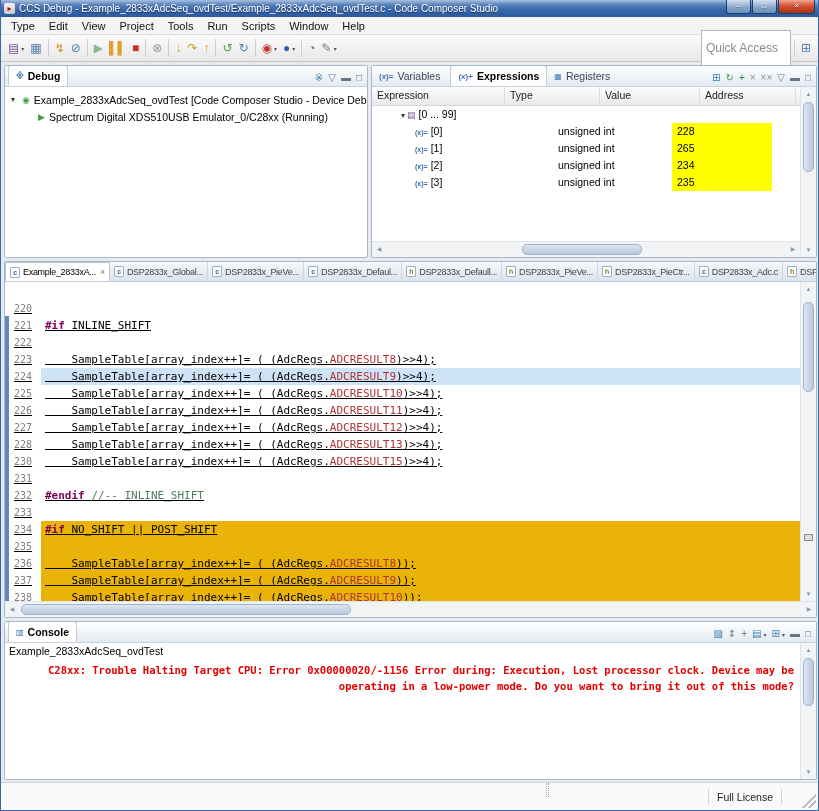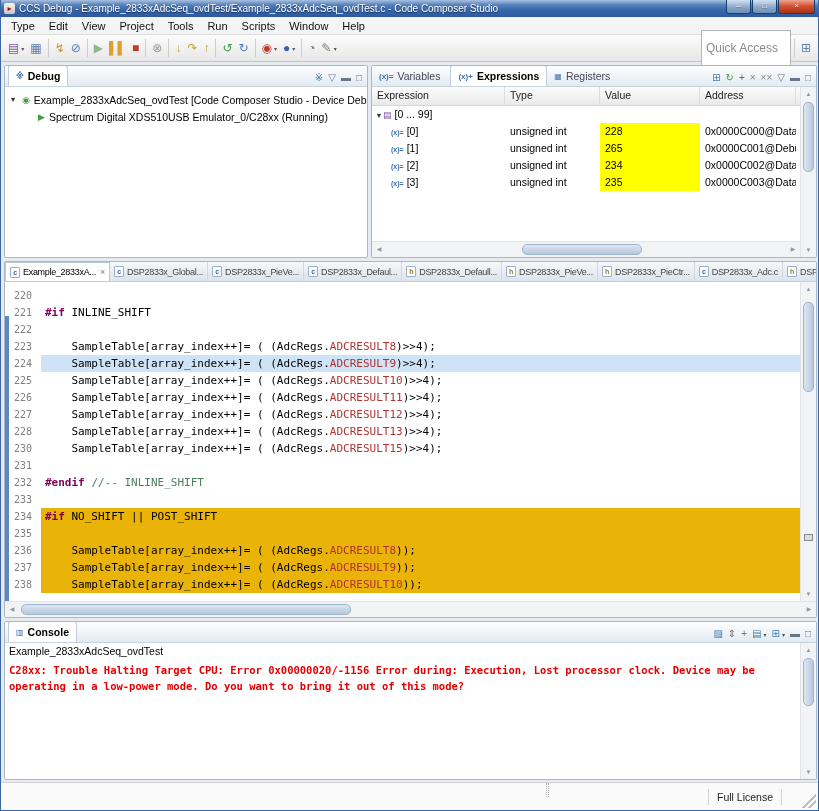--- a/index.html
+++ b/index.html
@@ -72,21 +72,21 @@
 
   
   .expr-body { flex: 1; display: flex; overflow: hidden; }
   .expr-main { flex: 1; display: flex; flex-direction: column; overflow: hidden; }
   .expr-head { display: flex; height: 19px; background: linear-gradient(#fdfdfd,#e9e9e9);
     border-bottom: 1px solid #d5d5d5; flex-shrink: 0; }
   .expr-col { padding: 2px 5px; border-right: 1px solid #ddd; font-size: 10.5px; color: #222;
     overflow: hidden; white-space: nowrap; flex-shrink: 0; }
   .expr-rows { flex: 1; overflow: hidden; font-size: 10.5px; }
   .expr-row { display: flex; height: 17px; align-items: center; }
-  .cell { padding: 0 5px; overflow: hidden; white-space: nowrap; height: 17px; line-height: 17px; flex-shrink: 0; }
+  .cell { padding: 0 5px; overflow: hidden; white-space: nowrap; height: 17px; line-height: 17px; flex-shrink: 0; margin-left: 24px; }
   .cell.value-hl { background: #ffff00; }
   .tw { font-size: 8px; color: #333; margin-right: 2px; }
   .arr-icon { color: #7e57a3; font-size: 9px; margin-right: 3px; }
   .var-icon { color: #3c6fae; font-size: 7px; font-weight: bold; margin: 0 3px 0 14px; }
 
   
   .vscroll { width: 16px; background: #f2f3f5; border-left: 1px solid #e0e3e7; position: relative; flex-shrink: 0; }
   .vthumb { position: absolute; left: 2px; width: 11px;
     background: linear-gradient(90deg,#dde6f1,#b7c8de); border: 1px solid #9fb4cd; border-radius: 5px; }
   .hscroll { height: 16px; background: #f2f3f5; border-top: 1px solid #e0e3e7; position: relative; flex-shrink: 0; }
@@ -107,38 +107,38 @@
   .etab.active { background: #fff; border: 1px solid #b9c6d4; border-bottom: none; color: #000; }
   .file-icon { width: 10px; height: 11px; margin-right: 3px; font-size: 7px; font-weight: bold;
     background: #fff; border: 1px solid #9ab0c6; border-radius: 1px;
     display: flex; align-items: center; justify-content: center; }
   .file-icon.c { color: #2f62b0; }
   .file-icon.h { color: #8a7a22; }
   .etab-close { margin-left: 4px; color: #777; font-size: 9px; }
   .editor-body { flex: 1; display: flex; overflow: hidden; }
   .code-area { flex: 1; position: relative; overflow: hidden; background: #fff; }
   .range-bar { position: absolute; left: 0; top: 34px; bottom: 0; width: 4px; background: #5f88c2; z-index: 2; }
-  .code-lines { position: absolute; top: 5px; left: 0; right: 0; }
+  .code-lines { position: absolute; top: 18px; left: 0; right: 0; text-decoration: underline; }
   .code-line { display: flex; height: 17px; font-family: "DejaVu Sans Mono", monospace;
     font-size: 11px; line-height: 17px; white-space: pre; }
   .ln { width: 36px; padding-left: 9px; color: #808080; font-size: 10px; flex-shrink: 0;
     font-family: "DejaVu Sans Mono", monospace; }
   .code-text { flex: 1; padding-left: 4px; overflow: hidden; }
   .code-line.hl .code-text { background: #cfe3f7; }
   .code-line.gray .code-text { background: #eab308; }
   .dir { color: #7f0055; font-weight: bold; }
   .mem { color: #b03333; }
   .com { color: #4f7f5f; }
 
   
   .console-body { flex: 1; display: flex; overflow: hidden; }
   .console-main { flex: 1; overflow: hidden; background: #fff; }
   .console-label { height: 16px; padding: 2px 4px 0 4px; font-size: 10.5px; color: #000; }
   .console-text { font-family: "DejaVu Sans Mono", monospace; font-size: 10.5px; font-weight: bold;
-    color: #e60000; padding: 3px 6px 0 4px; line-height: 16px; }
+    color: #e60000; padding: 3px 6px 0 4px; line-height: 16px; text-align: right; }
 
   
   .statusbar { position: absolute; left: 0; right: 0; bottom: 0; height: 28px; background: #fafafa;
     border-top: 1px solid #d2d2d2; display: flex; font-size: 10.5px; color: #333; gap: 48px; }
   .sb-grip { width: 3px; height: 14px; border-left: 1px dotted #aaa; border-right: 1px dotted #aaa; margin-left: 545px; }
   .sb-right { margin-left: auto; display: flex; align-items: center; height: 100%; }
   .sb-sep { width: 1px; height: 16px; background: #d5d5d5; margin: 0 8px; }
   .license { color: #222; }
   .resize-grip { width: 14px; height: 14px; margin: 8px 2px 0 12px;
     background: linear-gradient(135deg, transparent 50%, #c0c0c0 50%, #c0c0c0 60%, transparent 60%,

